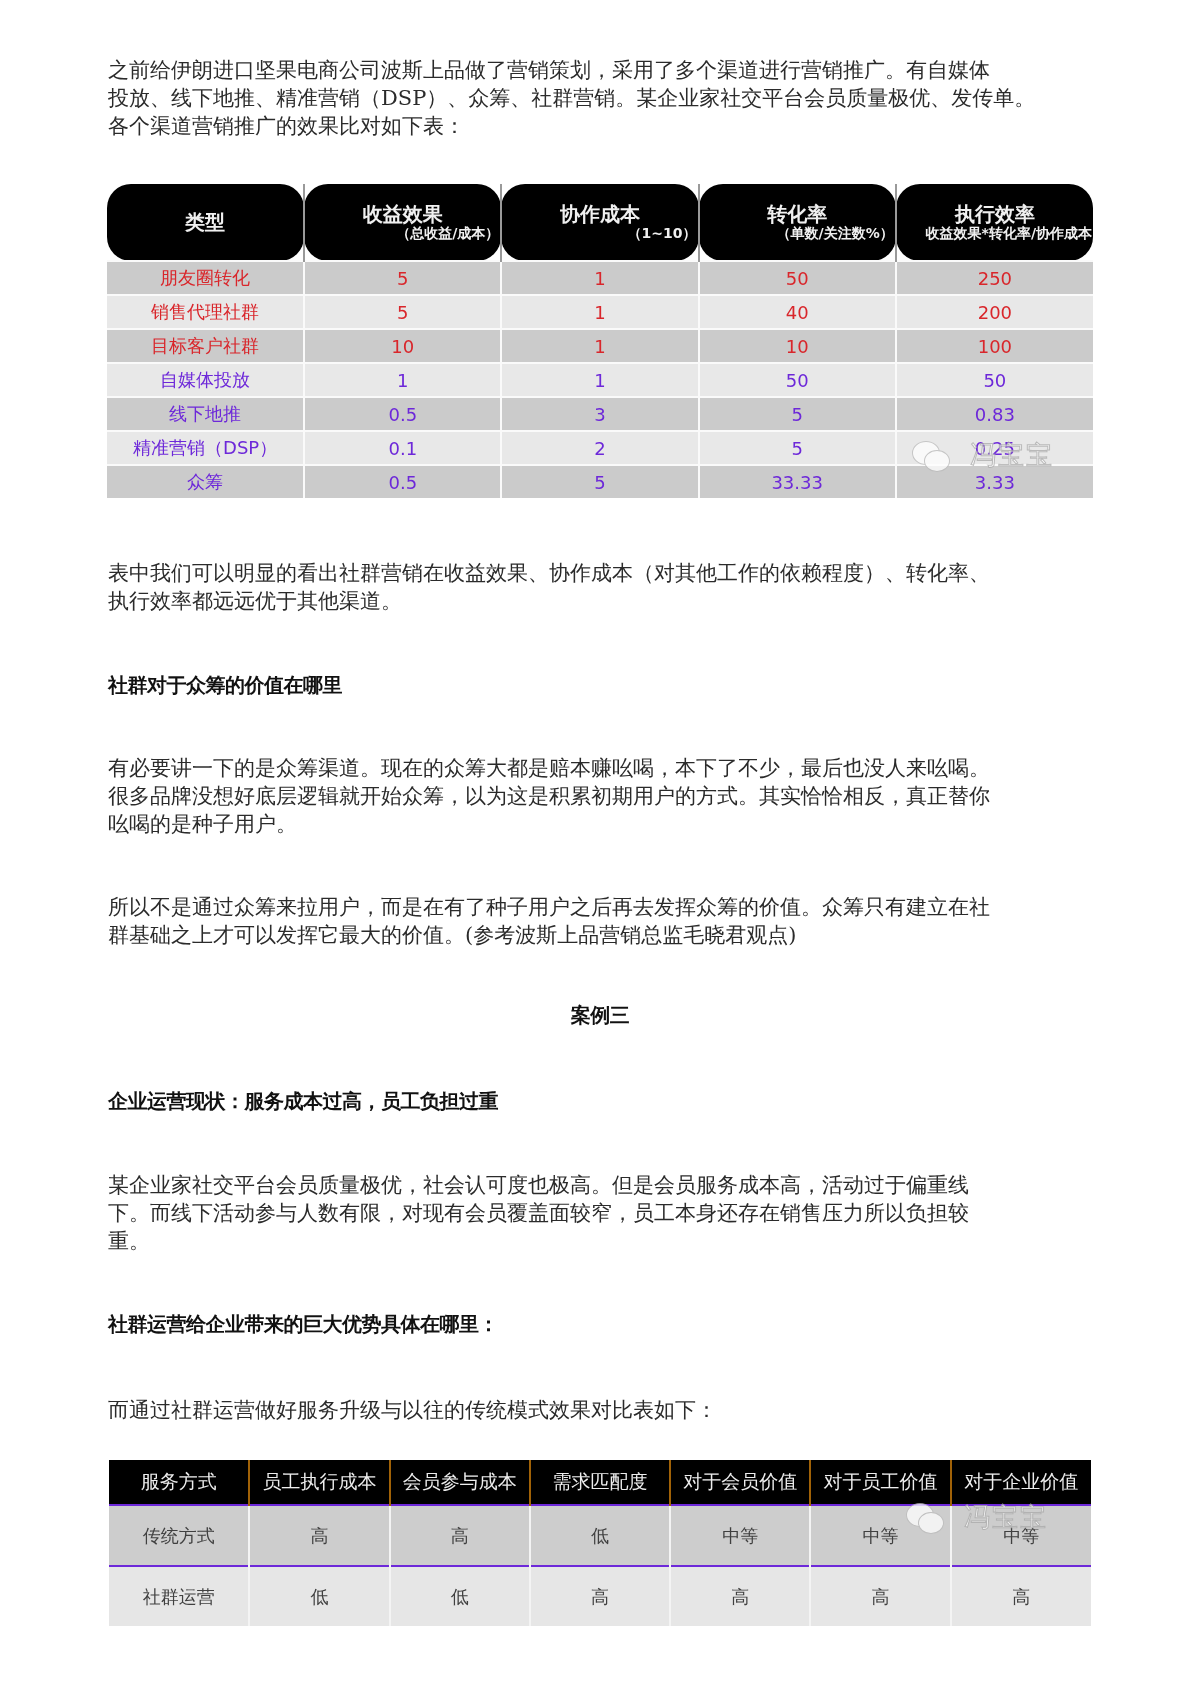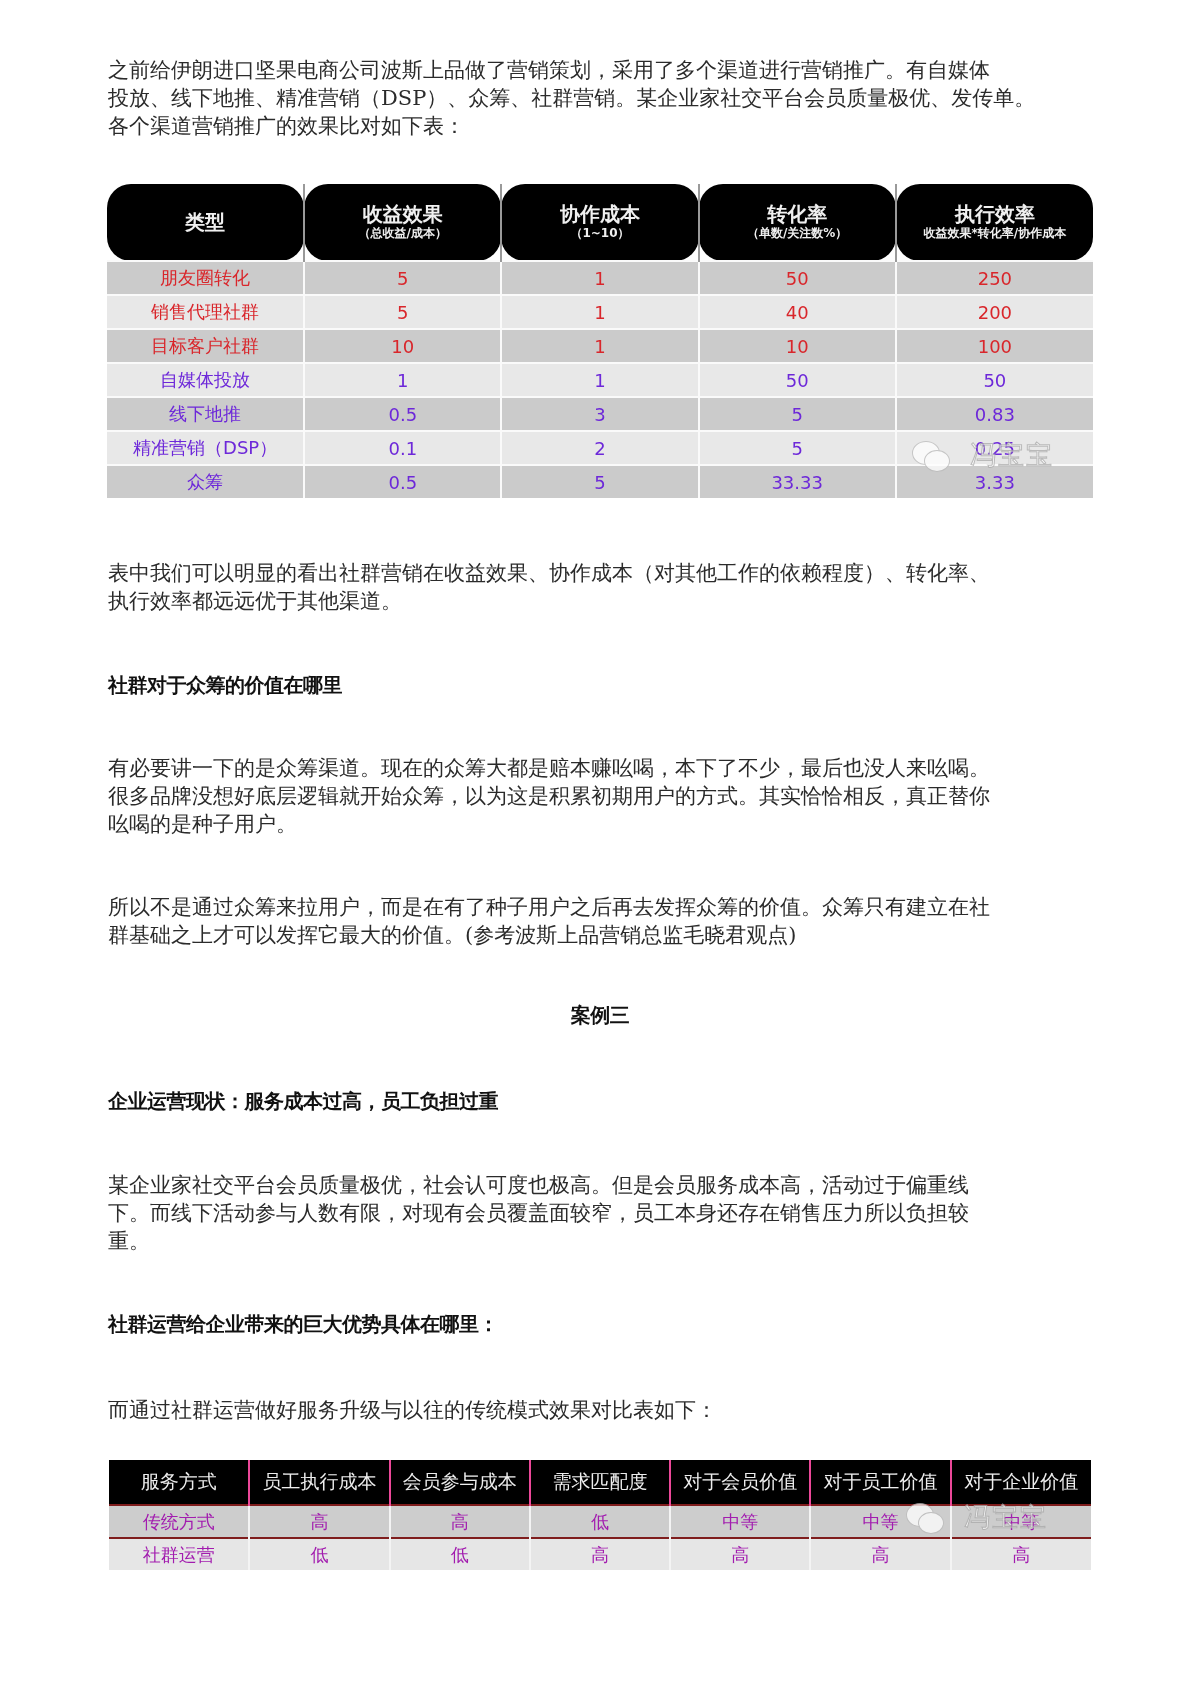--- a/index.html
+++ b/index.html
@@ -10,35 +10,35 @@
   .h { position: absolute; left: 108px; font-family: "DejaVu Sans", "Liberation Sans", sans-serif;
        font-weight: bold; font-size: 20px; color: #111; margin: 0; letter-spacing: -0.5px; }
   .hc { left: 0; width: 1200px; text-align: center; }
 
   table.t1 { position: absolute; left: 107px; top: 184px; width: 986px; border-collapse: collapse;
              font-family: "DejaVu Sans", "Liberation Sans", sans-serif; table-layout: fixed; }
   .t1 th { background: #000; color: #f0f0f0; height: 74px; border-left: 2px solid #9a9a9a;
            font-weight: bold; padding: 1px; text-align: center; vertical-align: middle; border-radius: 24px; }
   .t1 th:first-child { border-left: none; }
   .t1 th .main { display: block; font-size: 20px; line-height: 22px; }
-  .t1 th .sub { display: block; font-size: 12px; line-height: 17px; }
+  .t1 th .sub { display: block; font-size: 14px; line-height: 17px; text-align: right; }
   .t1 td { height: 32px; text-align: center; font-size: 18px; padding: 0;
            border-left: 2px solid #fafafa; border-top: 2px solid #fafafa; color: #6d28d9; }
   .t1 td:first-child { border-left: none; }
   .t1 tr.odd td { background: #cbcbcb; }
   .t1 tr.even td { background: #e8e8e8; }
   .t1 tr.hl td { color: #d9262b; }
 
   table.t2 { position: absolute; left: 109px; top: 1460px; width: 982px; border-collapse: collapse;
              font-family: "DejaVu Serif", "Liberation Serif", serif; table-layout: fixed; }
   .t2 th { background: #000; color: #eee; height: 44px; font-size: 19px; font-weight: normal;
-           border-left: 2px solid #ec4899; padding: 0; }
+           border-left: 2px solid #a16207; padding: 0; }
   .t2 th:first-child { border-left: none; }
-  .t2 td { height: 31px; text-align: center; font-size: 18px; color: #a21caf; padding: 0;
-           border-left: 2px solid #f4f4f4; border-top: 2px solid #7f1d1d; }
+  .t2 td { height: 31px; text-align: center; font-size: 18px; color: #404040; padding: 14px;
+           border-left: 2px solid #f4f4f4; border-top: 2px solid #6d28d9; }
   .t2 td:first-child { border-left: none; }
   .t2 tr.odd td { background: #cdcdcd; }
   .t2 tr.even td { background: #e6e6e6; }
 
   .wm { position: absolute; display: flex; align-items: center; gap: 22px; opacity: 0.75;
         pointer-events: none; }
   .wm .bubble { width: 36px; height: 30px; position: relative; }
   .wm .b1 { position: absolute; left: 0; top: 0; width: 26px; height: 22px; border-radius: 50%;
             background: #fff; border: 1px solid #bbb; }
   .wm .b2 { position: absolute; left: 12px; top: 9px; width: 24px; height: 20px; border-radius: 50%;

